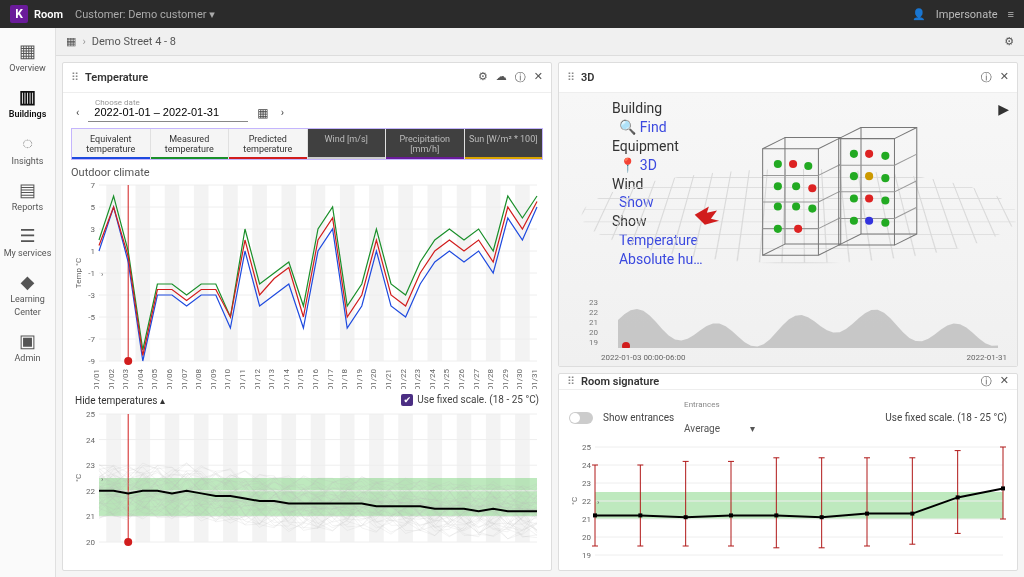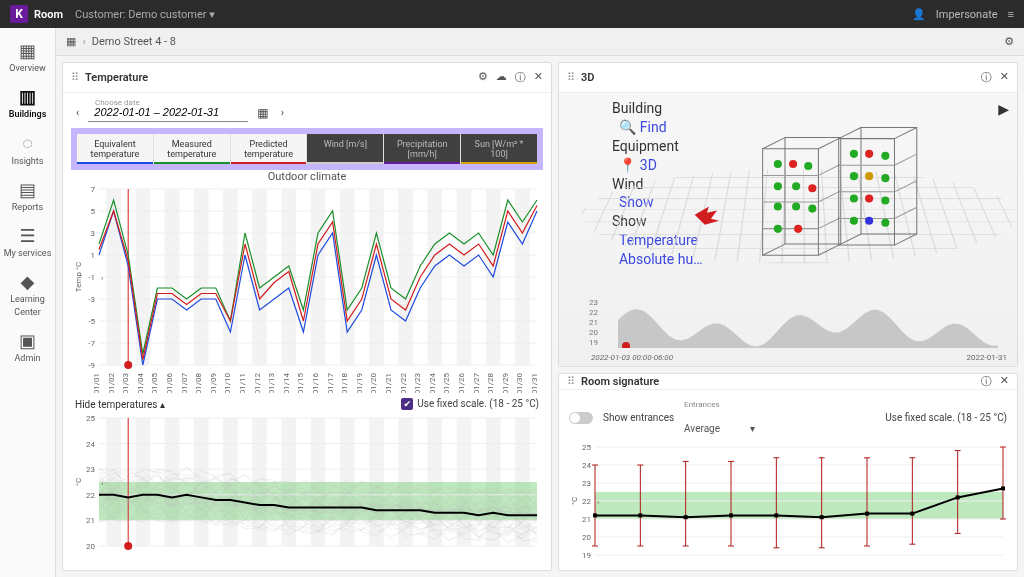--- a/index.html
+++ b/index.html
@@ -30,46 +30,46 @@
   .cardhead { height:30px; display:flex; align-items:center; padding:0 8px; border-bottom:1px solid #eee; }
   .cardhead .drag { margin-right:6px; color:#888; }
   .cardhead .title { font-weight:600; color:#333; }
   .cardhead .tools { margin-left:auto; display:flex; gap:8px; color:#555; }
   .cardhead .tools span { cursor:pointer; }
   .cardbody { flex:1; position:relative; padding:6px 8px; }
   
   .daterow { display:flex; align-items:center; gap:6px; padding:4px 2px 6px 2px; }
   .daterow .smlbl { font-size:8px; color:#999; position:absolute; top:-1px; left:24px; }
   .daterow { position:relative; }
-  .daterow input { font-size:11px; padding:3px 6px; border:none; border-bottom:1px solid #888; width:160px;font-style:italic; }
+  .daterow input { font-size:11px; padding:3px 6px; border:none; border-bottom:1px solid #888; width:160px; }
   .arrow { cursor:pointer; color:#444; padding:2px 3px; }
-  .seriesrow { display:flex; border:6px solid #c4b5fd; }
+  .seriesrow { display:flex; border:1px solid #c4b5fd;justify-content:flex-end; }
   .sbtn { flex:1; padding:5px 4px; font-size:9px; text-align:center; border-right:1px solid #e0e0e0; position:relative; background:#f5f5f5; }
   .sbtn:last-child { border-right:none; }
   .sbtn .bar { position:absolute; left:0; right:0; bottom:0; height:2px; }
   .sbtn.inactive { color:#bbb; background:#404040; }
-  .charttitle { text-align:center; font-size:11px; color:#555; margin-top:0; }
+  .charttitle { text-align:left; font-size:11px; color:#555; margin-top:6px; }
   .ctrls { display:flex; align-items:center; gap:8px; padding:2px 4px; font-size:10px; color:#444; }
   .ctrls .lnk { color:#333; cursor:pointer; }
   .ctrls .spacer { flex:1; }
   .ctrls .chk::before { content:"✔"; color:#fff; background:#4b2e83; display:inline-block; width:12px; height:12px; font-size:9px; text-align:center; line-height:12px; margin-right:4px; border-radius:2px;}
   
   .threed { position:relative; background:linear-gradient(#f7f7f7, #f0f0f0); height:100%; }
   .threed .floor { position:absolute; left:10%; right:5%; top:28%; bottom:20%;
      background:repeating-linear-gradient(0deg,#d8d8d8 0 1px,transparent 1px 18px),
                 repeating-linear-gradient(90deg,#d8d8d8 0 1px,transparent 1px 18px);
      transform: perspective(600px) rotateX(58deg); transform-origin: top center; border-radius:50%;}
   .threed .legend { position:absolute; left:6px; top:6px; font-size:14px; color:#333; line-height:1.35;margin-left:47px; }
   .threed .legend .hl { color:#3b49df; }
   .threed .play { position:absolute; right:8px; top:8px; font-size:14px; color:#333; }
   .threed .timebar { position:absolute; left:50px; right:10px; bottom:18px; height:40px; }
   .threed .timebar svg { width:100%; height:100%; }
   .threed .ylab { position:absolute; left:30px; bottom:18px; font-size:8px; color:#777; line-height:10px; text-align:right;}
   .threed .t0, .threed .t1 { position:absolute; bottom:4px; font-size:8px; color:#666;}
-  .threed .t0 { left:32px;font-style:italic; } .threed .t1 { right:10px; }
+  .threed .t0 { left:42px; } .threed .t1 { right:10px; }
   
   .sigctrls { display:flex; align-items:center; gap:10px; padding:4px 2px 6px 2px; font-size:10px; color:#444;}
   .sigctrls .toggle { width:24px; height:12px; background:#ccc; border-radius:8px; position:relative; }
   .sigctrls .toggle::after { content:""; position:absolute; width:10px; height:10px; background:#fff; border-radius:50%; top:1px; left:1px;}
   .sigctrls .sel { display:flex; flex-direction:column; font-size:8px; color:#888;gap:14px;}
   .sigctrls .sel .v { font-size:10px; color:#555; display:flex; align-items:center; gap:30px; border-bottom:1px solid transparent;}
   svg text { font-size:8px; fill:#666; }
 </style>
 </head>
 <body>

